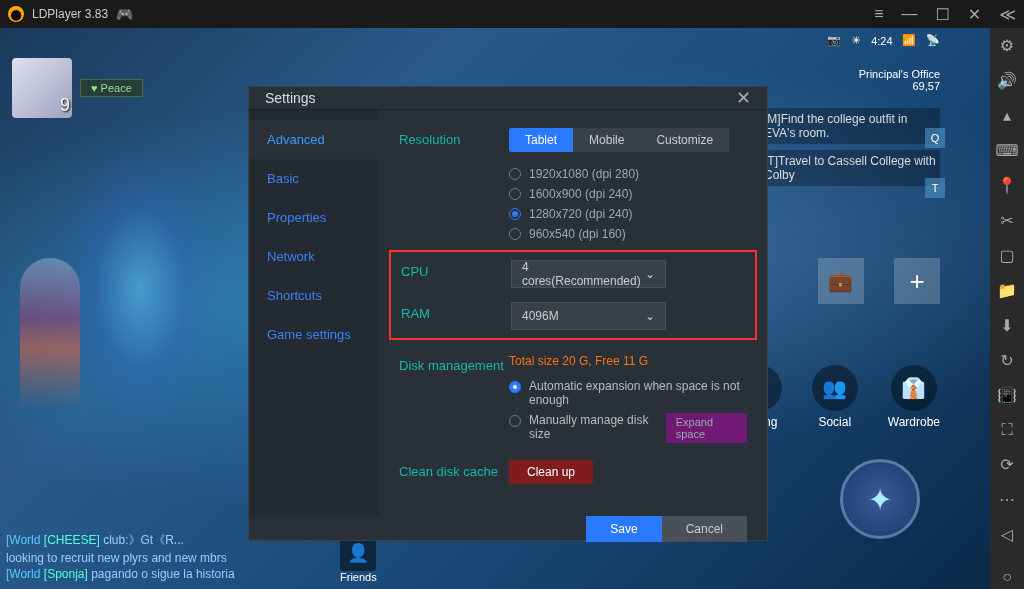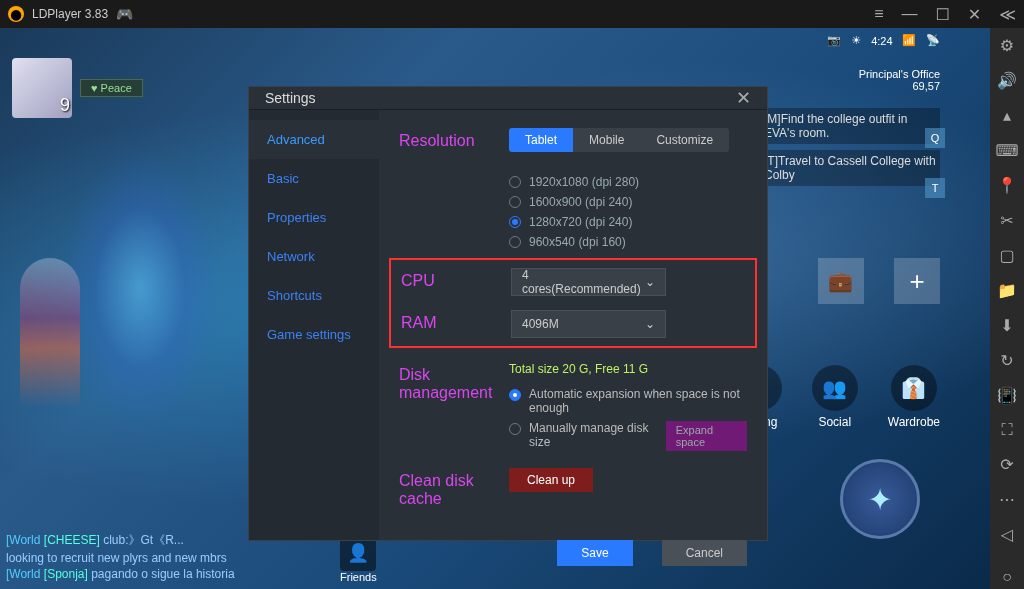--- a/index.html
+++ b/index.html
@@ -38,39 +38,39 @@
 .settings-header .title{color:#ddd;font-size:14px}
 .settings-header .close{margin-left:auto;color:#aaa;font-size:18px;cursor:pointer}
 .settings-body{flex:1;display:flex}
 .settings-nav{width:130px;background:#242a31;padding-top:10px}
 .settings-nav .item{padding:12px 18px;font-size:13px;color:#3b82f6;cursor:pointer}
 .settings-nav .item.active{color:#3a9aff;background:#2a3038}
 .settings-content{flex:1;padding:18px 20px;font-size:12px;color:#ccc;overflow-y:auto}
 .settings-content::-webkit-scrollbar{width:6px}
 .settings-content::-webkit-scrollbar-thumb{background:#4a5058}
 .setting-row{display:flex;margin-bottom:14px;align-items:flex-start}
-.setting-row .label{width:110px;color:#d946ef;font-size:16px;padding-top:4px}
+.setting-row .label{width:110px;color:#14b8a6;font-size:13px;padding-top:4px}
 .setting-row .controls{flex:1}
-.tab-buttons{display:flex;border-radius:3px;overflow:hidden;width:fit-content;margin-bottom:20px}
+.tab-buttons{display:flex;border-radius:3px;overflow:hidden;width:fit-content;margin-bottom:12px}
 .tab-buttons .tab{padding:5px 16px;background:#3a4048;color:#ccc;font-size:12px;cursor:pointer}
 .tab-buttons .tab.active{background:#2a7aff;color:#fff}
 .radio-list .radio-item{display:flex;align-items:center;padding:3px 0;color:#9aa;font-size:12px}
 .radio-list .radio{width:12px;height:12px;border-radius:50%;border:1px solid #6a7a8a;margin-right:8px;position:relative}
 .radio-list .radio.checked{border-color:#2a7aff}
 .radio-list .radio.checked::after{content:"";position:absolute;top:2px;left:2px;width:6px;height:6px;border-radius:50%;background:#2a7aff}
 .dropdown{width:155px;height:28px;background:#3a4048;border:1px solid #4a5058;display:flex;align-items:center;padding:0 10px;justify-content:space-between;color:#ccc;font-size:12px;cursor:pointer}
 .highlight-box{border:2px solid #ff3030;padding:8px 10px;margin:-8px -10px 14px -10px}
-.disk-text{color:#bef264;font-size:12px;margin-bottom:8px}
+.disk-text{color:#f97316;font-size:12px;margin-bottom:8px}
 .disk-radio{display:flex;align-items:flex-start;padding:3px 0;color:#bbb;font-size:12px}
 .disk-radio .radio{flex-shrink:0;width:12px;height:12px;border-radius:50%;border:1px solid #6a7a8a;margin-right:8px;margin-top:2px;position:relative}
 .disk-radio .radio.checked{border-color:#2a7aff;background:#2a7aff}
 .disk-radio .radio.checked::after{content:"";position:absolute;top:3px;left:3px;width:4px;height:4px;border-radius:50%;background:#fff}
 .expand-btn{background:#701a75;padding:3px 10px;margin-left:10px;color:#9aa;font-size:11px;cursor:pointer}
 .cleanup-btn{background:#7f1d1d;color:#fff;padding:5px 18px;font-size:12px;cursor:pointer;border:none}
-.settings-footer{height:48px;display:flex;align-items:flex-end;justify-content:flex-end;padding:0 20px;gap:29px}
+.settings-footer{height:48px;display:flex;align-items:flex-end;justify-content:flex-end;padding:0 20px;gap:0}
 .settings-footer button{padding:6px 24px;font-size:12px;border:none;cursor:pointer}
 .settings-footer .save{background:#2a7aff;color:#fff}
 .settings-footer .cancel{background:#4a5058;color:#ccc}
 .friends-dock{position:absolute;bottom:6px;left:340px;display:flex;flex-direction:column;align-items:center;font-size:11px;z-index:5}
 .friends-dock .icon{width:36px;height:36px;background:rgba(0,0,0,0.5);border-radius:4px;position:relative;display:flex;align-items:center;justify-content:center;font-size:18px}
 .friends-dock .dot{position:absolute;top:-2px;right:-2px;width:8px;height:8px;background:#f33;border-radius:50%}
 .bg-portal{position:absolute;top:120px;left:60px;width:160px;height:280px;background:radial-gradient(ellipse,rgba(100,200,255,0.5) 0%,rgba(50,100,200,0.3) 40%,transparent 70%);border-radius:50%}
 .bg-char{position:absolute;top:230px;left:20px;width:60px;height:150px;background:linear-gradient(180deg,rgba(240,240,255,0.3) 0%,rgba(200,50,100,0.4) 40%,rgba(255,100,50,0.5) 60%,transparent 100%);border-radius:30px 30px 0 0}
 .hud-location{position:absolute;top:40px;right:50px;font-size:11px;text-align:right;z-index:5}
 </style>

